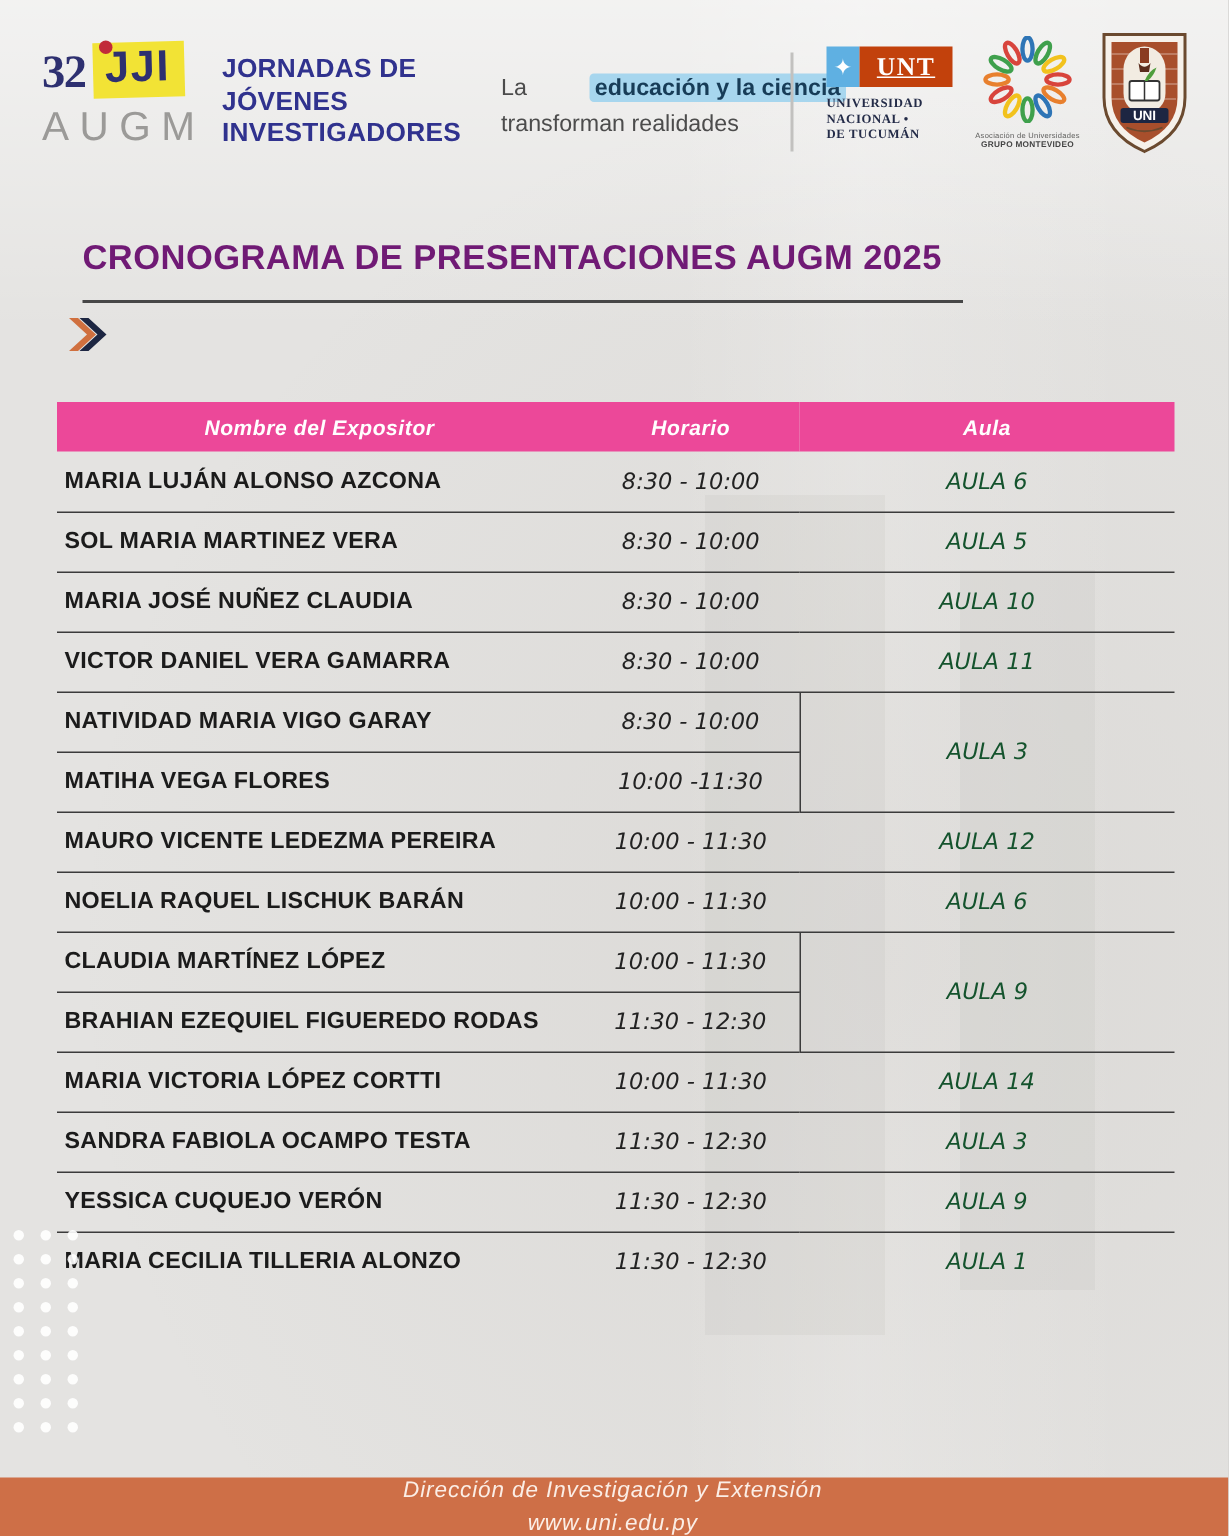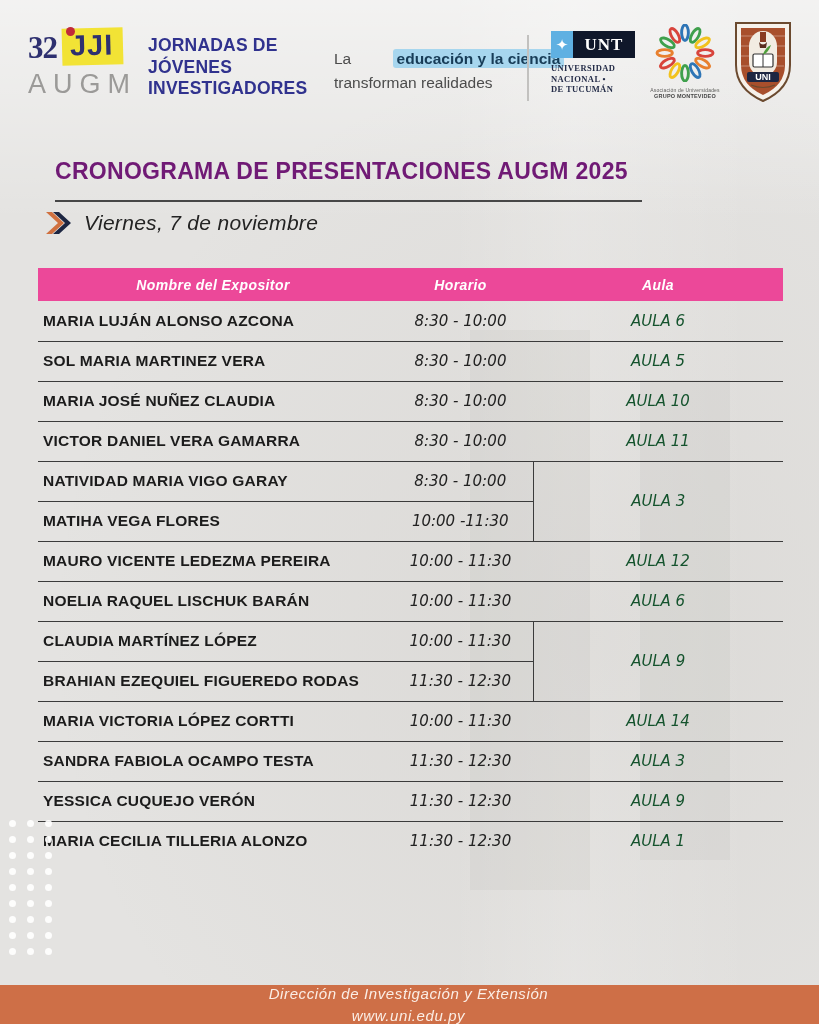--- a/index.html
+++ b/index.html
@@ -31,22 +31,22 @@
   .jornadas { position:absolute; left:148px; top:35px; color:#30328e; font-weight:800;
               font-size:17.5px; line-height:21.5px; letter-spacing:.2px; }
   .tagline { position:absolute; left:334px; top:47px; font-size:15.5px; line-height:24px; color:#4c4c4c; }
   .tagline .hl { background:#a7d6ee; color:#173c57; font-weight:700; padding:1px 4px; border-radius:3px;margin-left:37px; }
   .hdr-divider { position:absolute; left:527px; top:35px; width:2px; height:66px; background:#c2c1bf; }
 
   .unt { position:absolute; left:551px; top:31px; width:96px; }
   .unt-box { display:flex; width:84px; height:27px; }
   .unt-blue { width:22px; height:27px; background:#5fb0e2; color:#fff; font-size:15px;
               display:flex; align-items:center; justify-content:center; }
-  .unt-navy { flex:1; background:#0f172a; color:#fff; display:flex; align-items:center; justify-content:center;
-              font-family:"Liberation Serif", serif; font-weight:700; font-size:17px; letter-spacing:1px; }
+  .unt-navy { flex:1; background:#c2410c; color:#fff; display:flex; align-items:center; justify-content:center;
+              font-family:"Liberation Serif", serif; font-weight:700; font-size:17px; letter-spacing:1px;text-decoration:underline; }
   .unt-cap { margin-top:5px; font-family:"Liberation Serif", serif; font-size:8.5px; line-height:10.5px;
              color:#242c48; font-weight:700; letter-spacing:.4px; }
   .augm-star { position:absolute; left:648px; top:24px; width:74px; text-align:center; }
   .augm-cap { margin-top:1px; font-size:5px; line-height:6px; color:#5c5c5a; letter-spacing:.2px; }
   .augm-cap b{ font-size:5.5px; color:#444; }
   .uni-shield { position:absolute; left:733px; top:20px; }
 
   
   .title { position:absolute; left:55px; top:158px; font-size:23px; font-weight:800;
            color:#701a75; letter-spacing:.3px; }
@@ -190,21 +190,20 @@
   </div>
 
   <h1 class="title">CRONOGRAMA DE PRESENTACIONES AUGM 2025</h1>
   <div class="title-rule"></div>
 
   <div class="date-row">
     <svg width="30" height="26" viewBox="0 0 30 26">
       <polygon points="2,2 14,13 2,24 8,24 20,13 8,2" fill="#d0703f"></polygon>
       <polygon points="9,2 21,13 9,24 15,24 27,13 15,2" fill="#1d2642"></polygon>
     </svg>
-    <span class="date-text">Viernes, 7 de noviembre</span>
   </div>
 
   <table class="sched">
     <thead>
       <tr>
         <th>Nombre del Expositor</th>
         <th>Horario</th>
         <th>Aula</th>
       </tr>
     </thead>

